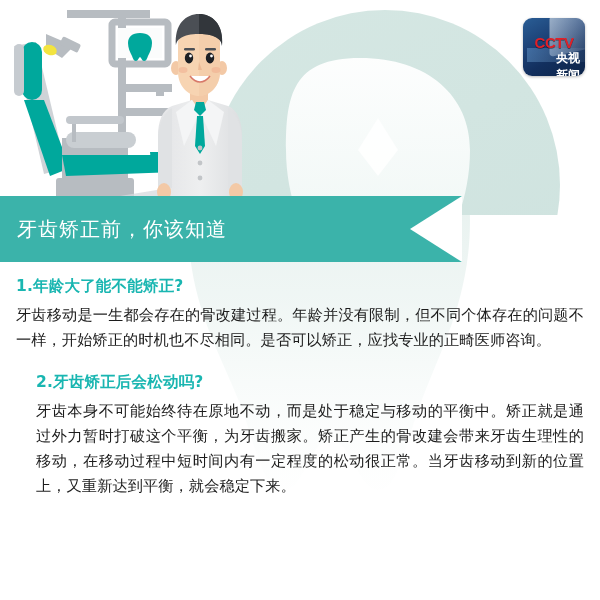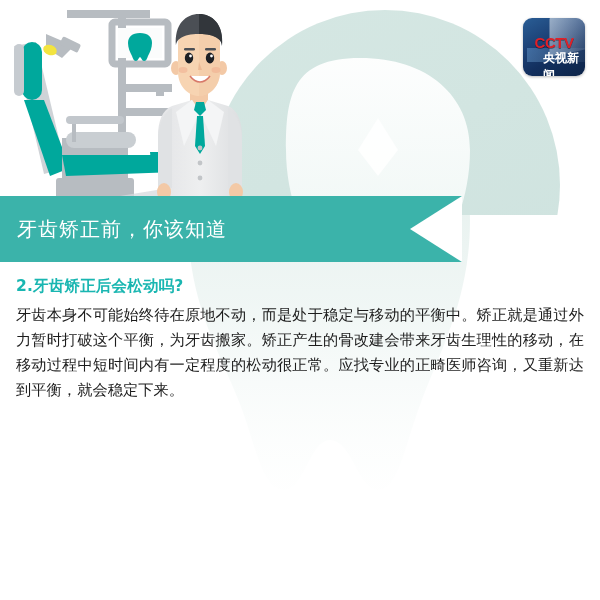--- a/index.html
+++ b/index.html
@@ -70,22 +70,23 @@
     text-align: center;
     font-size: 15px;
     font-weight: bold;
     letter-spacing: -0.5px;
     color: #e02028;
     text-shadow: 0 1px 0 rgba(0,0,0,0.4);
     font-family: "Liberation Sans", sans-serif;
   }
   .cctv-logo .cn-text {
     position: absolute;
-    left: 0; right: 0;
+    left: 8px; right: 0;
     top: 32px;
+    text-align: center;
     font-size: 12px;
     font-weight: bold;
     color: #ffffff;
     letter-spacing: 0px;
     font-family: "DejaVu Sans", "Liberation Sans", sans-serif;
     padding-left: 20px;
   }
 
   
   .title-banner {
@@ -335,24 +336,28 @@
   </div>
 
   <div class="title-banner">
     <div class="bar"></div>
     <div class="notch"></div>
     <div class="title-text">牙齿矫正前，你该知道</div>
   </div>
 
   <div class="article">
 
+    <div class="section">
+      <p class="sec-heading">1.年龄大了能不能矫正?</p>
+      <p class="sec-body">牙齿移动是一生都会存在的骨改建过程。年龄并没有限制，但不同个体存在的问题不一样，开始矫正的时机也不尽相同。是否可以矫正，应找专业的正畸医师咨询。</p>
+    </div>
 
     <div class="section">
       <p class="sec-heading">2.牙齿矫正后会松动吗?</p>
-      <p class="sec-body">牙齿本身不可能始终待在原地不动，而是处于稳定与移动的平衡中。矫正就是通过外力暂时打破这个平衡，为牙齿搬家。矫正产生的骨改建会带来牙齿生理性的移动，在移动过程中短时间内有一定程度的松动很正常。应找专业的正畸医师咨询，又重新达到平衡，就会稳定下来。</p>
+      <p class="sec-body">牙齿本身不可能始终待在原地不动，而是处于稳定与移动的平衡中。矫正就是通过外力暂时打破这个平衡，为牙齿搬家。矫正产生的骨改建会带来牙齿生理性的移动，在移动过程中短时间内有一定程度的松动很正常。当牙齿移动到新的位置上，又重新达到平衡，就会稳定下来。</p>
     </div>
 
   </div>
 
   <div class="watermark">
     <svg width="22" height="16" viewBox="0 0 22 16" xmlns="http://www.w3.org/2000/svg">
       <ellipse cx="9" cy="9.5" rx="8.4" ry="5.6" fill="none" stroke="#9a9a9a" stroke-width="1.4"></ellipse>
       <ellipse cx="7.5" cy="10" rx="3.4" ry="2.4" fill="none" stroke="#9a9a9a" stroke-width="1.2"></ellipse>
       <circle cx="7.2" cy="10" r="1.1" fill="#9a9a9a"></circle>
       <path d="M13.5 1.6 C 17 1.1 19.8 3.2 19.2 6.4" fill="none" stroke="#9a9a9a" stroke-width="1.3" stroke-linecap="round"></path>

